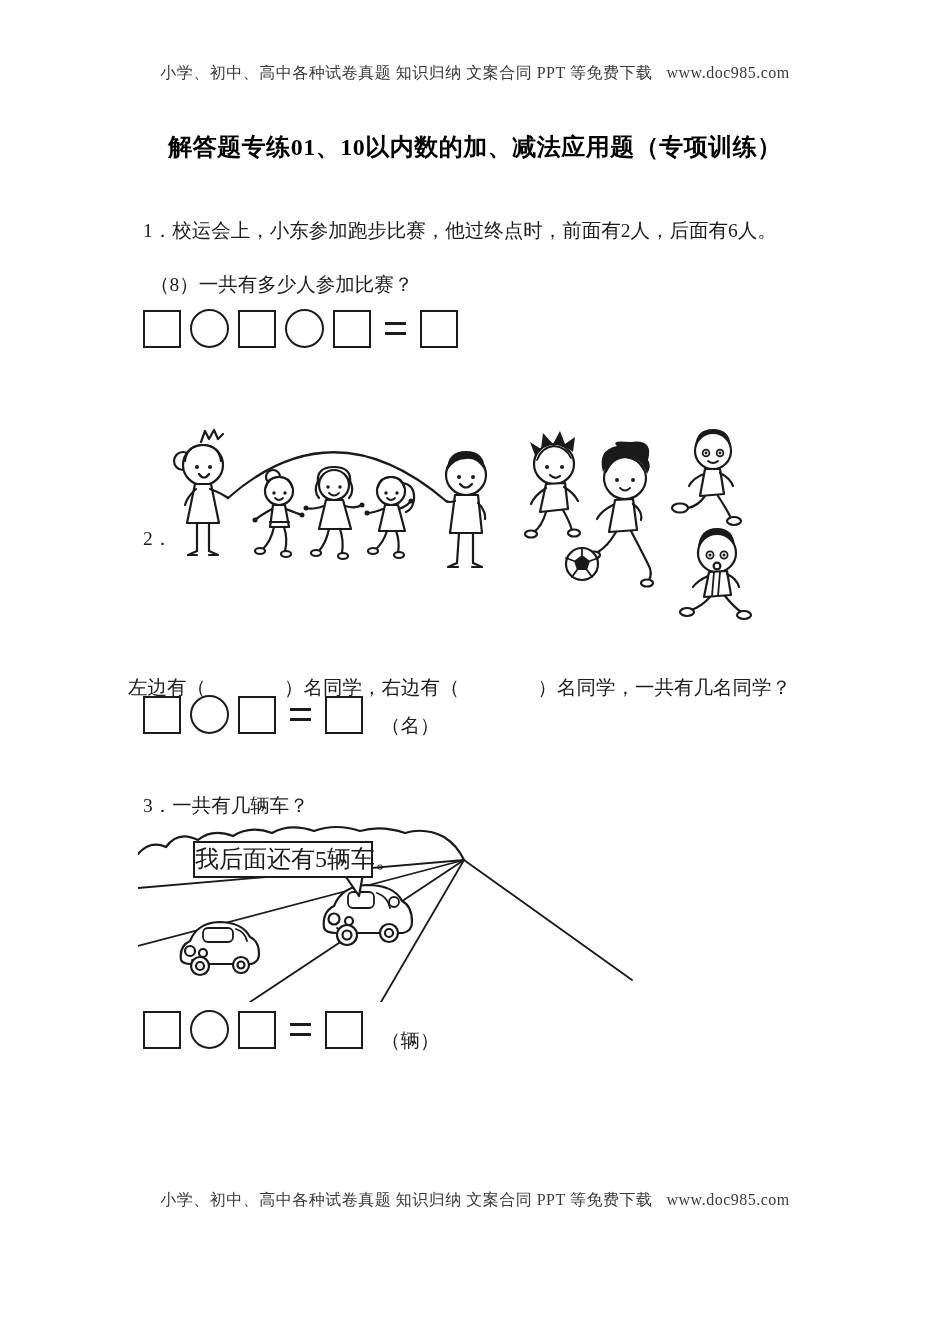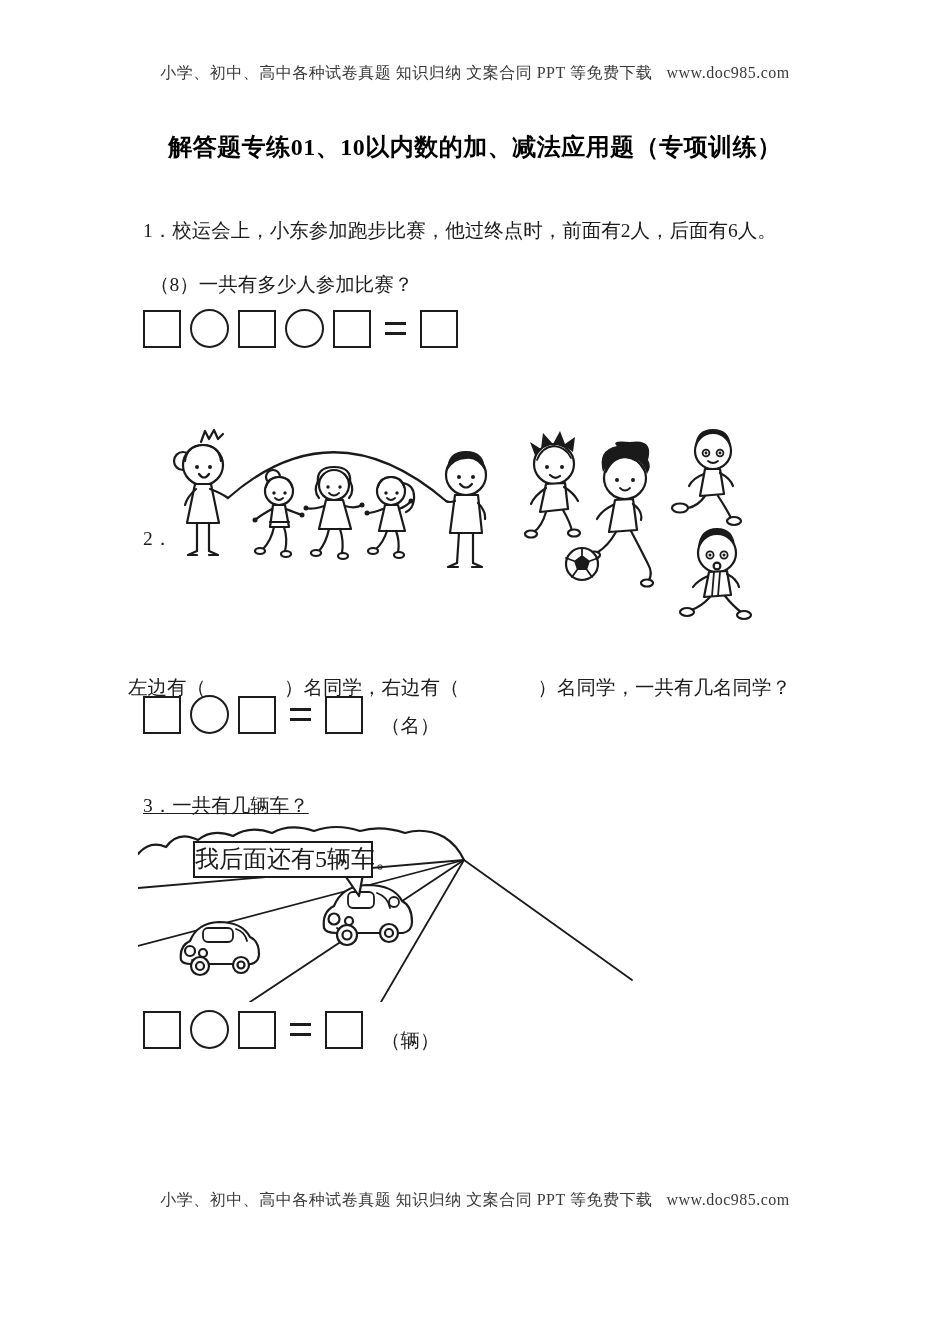--- a/index.html
+++ b/index.html
@@ -17,21 +17,21 @@
   .title{
     position:absolute;top:131px;left:0;width:950px;margin:0;text-align:center;
     font-size:24px;font-weight:bold;color:#000;letter-spacing:0.5px;white-space:nowrap;
   }
   .line{position:absolute;font-size:19.5px;line-height:26px;white-space:nowrap;color:#1c1c1c;}
   .q1-stem{left:143px;top:218px;}
   .q1-p1{left:150px;top:237px;}
   .q1-p2{left:150px;top:272px;}
   .q2-num{left:143px;top:526px;}
   .q2-stem{left:128px;top:659px;margin-top:16px;}
-  .q3-stem{left:143px;top:793px;text-decoration:underline;}
+  .q3-stem{left:143px;top:793px;}
   .equation{position:absolute;display:flex;align-items:center;gap:9px;}
   .eq1{left:143px;top:309px;}
   .eq2{left:143px;top:695px;}
   .eq3{left:143px;top:1010px;}
   .shape{display:inline-block;box-sizing:border-box;}
   .shape.square{width:38px;height:38px;border:2.5px solid #1c1c1c;background:#fff;}
   .shape.circle{width:39px;height:39px;border:2.5px solid #1c1c1c;border-radius:50%;background:#fff;}
   .shape.equals{width:21px;height:13px;border-top:3.5px solid #1c1c1c;border-bottom:3.5px solid #1c1c1c;margin:0 5px;}
   .unit{font-size:19.5px;color:#1c1c1c;margin-left:9px;align-self:flex-end;transform:translateY(5px);white-space:nowrap;}
   .illus{position:absolute;}

